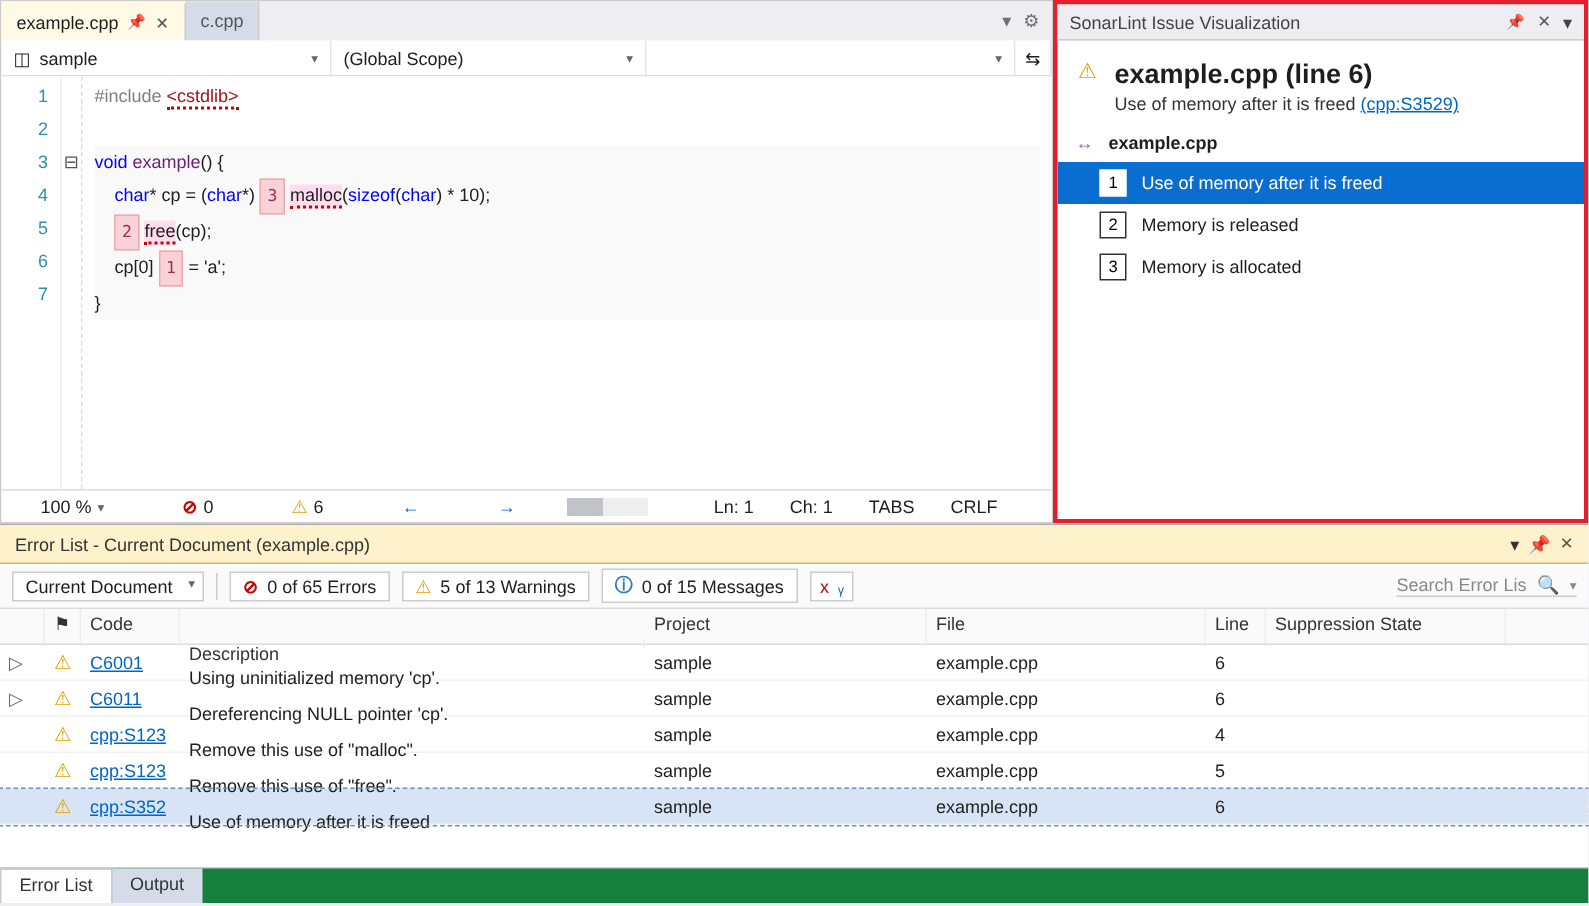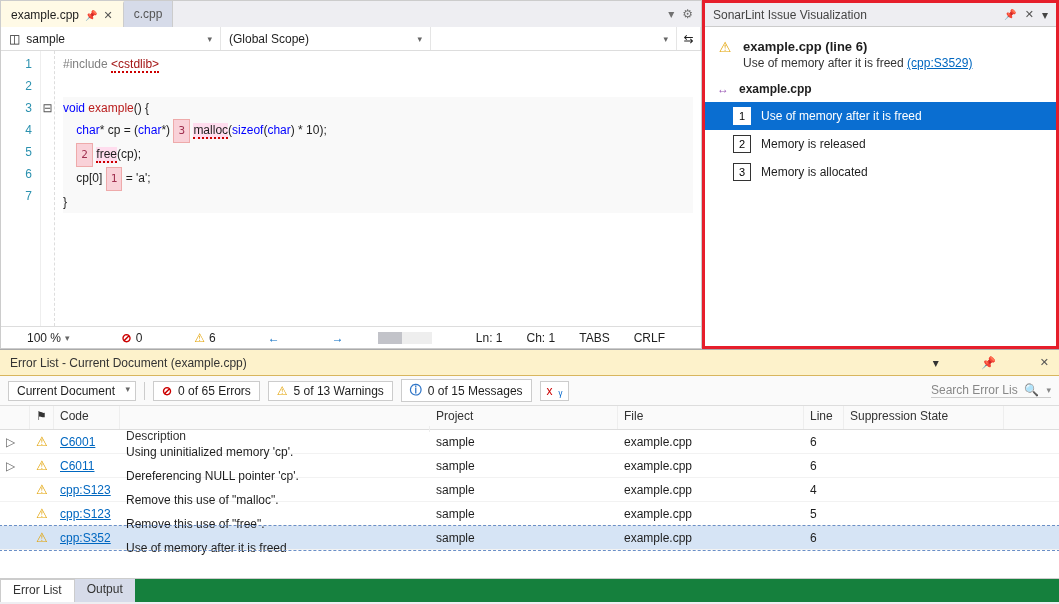--- a/index.html
+++ b/index.html
@@ -17,51 +17,51 @@
 .nav-box { border-right: 1px solid #e5e5e5; padding: 3px 8px; display: flex; align-items: center; gap: 6px; }
 .nav-box.flex1 { flex: 1; }
 .dropdown-arrow { color: #666; font-size: 9px; }
 .code-area { flex: 1; display: flex; overflow: hidden; background: #fff; font-family: Consolas, monospace; font-size: 13px; }
 .gutter { width: 40px; text-align: right; padding-right: 8px; color: #2b91af; line-height: 22px; padding-top: 2px; border-right: 1px solid #eee; }
 .fold-col { width: 14px; line-height: 22px; padding-top: 2px; color: #555; text-align: center; border-right: 1px dashed #ddd; }
 .code { flex: 1; padding: 2px 8px; line-height: 22px; font-family: Consolas, monospace; }
 .kw { color: #0000ff; }
 .inc { color: #808080; }
 .incpath { color: #a31515; }
-.fn { color: #b91c1c; }
+.fn { color: #701a75; }
 .badge { display: inline-block; background: #f9d1d8; color: #a03050; border: 1px solid #eaa; padding: 0 4px; font-size: 11px; font-family: Consolas, monospace; }
 .hl-call { border-bottom: 2px dotted #c00; }
 .hl-func { background: #fde; }
 .linel { background: #f9f9f9; }
 .status-row { display: flex; align-items: center; height: 22px; border-top: 1px solid #ddd; font-size: 12px; background: #fff; }
 .status-row > div { padding: 0 26px; display: flex; align-items: center; gap: 4px; }
 .err-ic { color: #c00; font-weight: bold; }
 .warn-ic { color: #e2a100; }
 .arrow { color: #0067c0; font-weight: bold; }
 .sb-track { flex: 1; height: 12px; background: #eee; margin: 0 4px; position: relative; }
 .sb-thumb { position: absolute; left: 0; width: 24px; height: 100%; background: #c2c3c9; }
 .status-right { margin-left: auto; display: flex; }
 .status-right > div { padding: 0 10px; }
 .sonar-pane { width: 357px; border: 3px solid #e61e2b; display: flex; flex-direction: column; background: #fff; }
 .sonar-title { background: #eeeef2; color: #444; height: 24px; display: flex; align-items: center; padding: 0 8px; gap: 8px; border-bottom: 1px solid #ccc; }
 .sonar-title .flex { flex: 1; }
 .sonar-body { flex: 1; overflow: auto; padding: 6px 0; }
 .issue-head { display: flex; align-items: flex-start; padding: 6px 12px; gap: 10px; }
 .issue-head .ic { width: 16px; text-align: center; font-size: 14px; }
-.issue-head b { font-weight: 600; font-size: 13px; }
+.issue-head b { font-weight: 600; font-size: 18px; }
 .issue-head .sub { color: #333; margin-top: 2px; }
 .issue-head a { color: #0067c0; text-decoration: underline; }
 .sec-head { display: flex; align-items: center; padding: 6px 12px; gap: 10px; }
 .steps { }
 .step { display: flex; align-items: center; padding: 4px 12px 4px 28px; gap: 10px; height: 28px; }
 .step.active { background: #0a6ed1; color: #fff; }
 .stepnum { display: inline-block; width: 18px; height: 18px; border: 1px solid #333; text-align: center; line-height: 16px; font-size: 11px; background: #fff; color: #000; }
 .step.active .stepnum { border-color: #fff; }
 .errorlist-pane { border-top: 1px solid #aaa; background: #fff; display: flex; flex-direction: column; height: 229px; }
-.el-title { background: #fdf2cb; height: 26px; display: flex; align-items: center; padding: 0 10px; color: #333; border-bottom: 1px solid #d8b65e; gap: 37px; }
+.el-title { background: #fdf2cb; height: 26px; display: flex; align-items: center; padding: 0 10px; color: #333; border-bottom: 1px solid #d8b65e; }
 .el-title .flex { flex: 1; }
 .el-toolbar { display: flex; align-items: center; height: 30px; gap: 8px; padding: 0 8px; border-bottom: 1px solid #ddd; background: #fafafa; }
 .el-scope { border: 1px solid #ccc; padding: 2px 20px 2px 8px; background: #fff; position: relative; }
 .el-scope::after { content: "▾"; position: absolute; right: 5px; top: 2px; font-size: 9px; color: #666; }
 .filter-btn { border: 1px solid #ccc; padding: 2px 8px; background: #fff; display: flex; align-items: center; gap: 6px; }
 .filter-red { color: #c00; font-weight: bold; }
 .filter-yel { color: #e2a100; }
 .filter-blue { color: #3076c8; font-weight: bold; }
 .search-box { margin-left: auto; color: #888; border-bottom: 1px solid #ccc; width: 120px; display: flex; align-items: center; justify-content: space-between; }
 .el-table { flex: 1; overflow: auto; }

